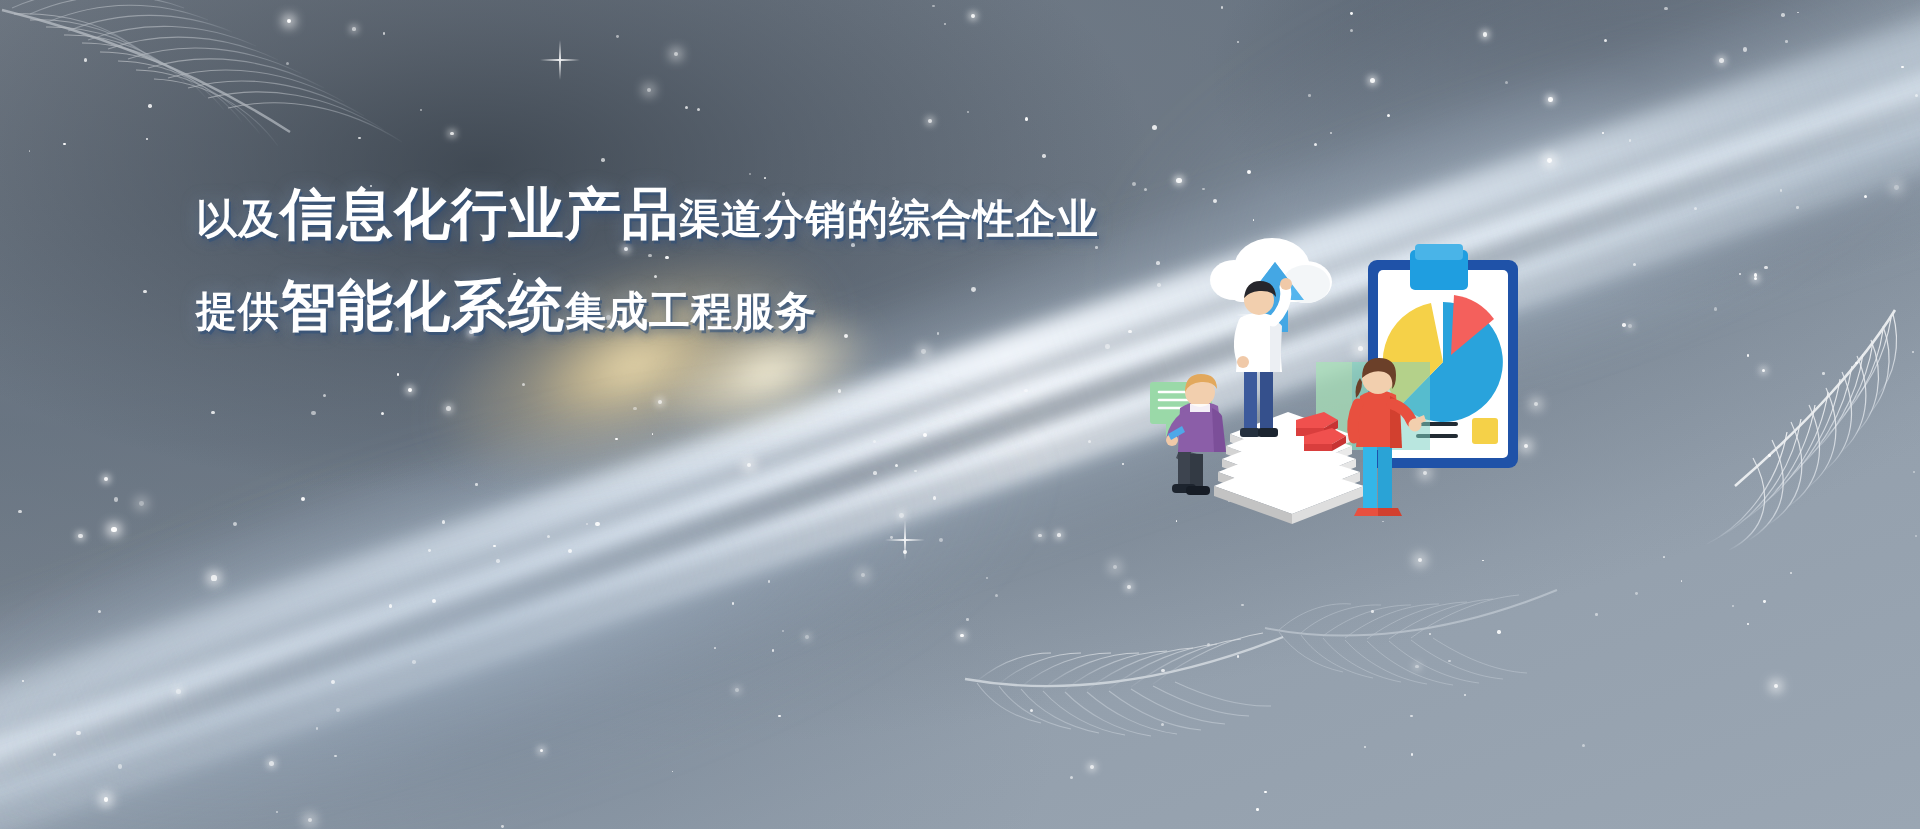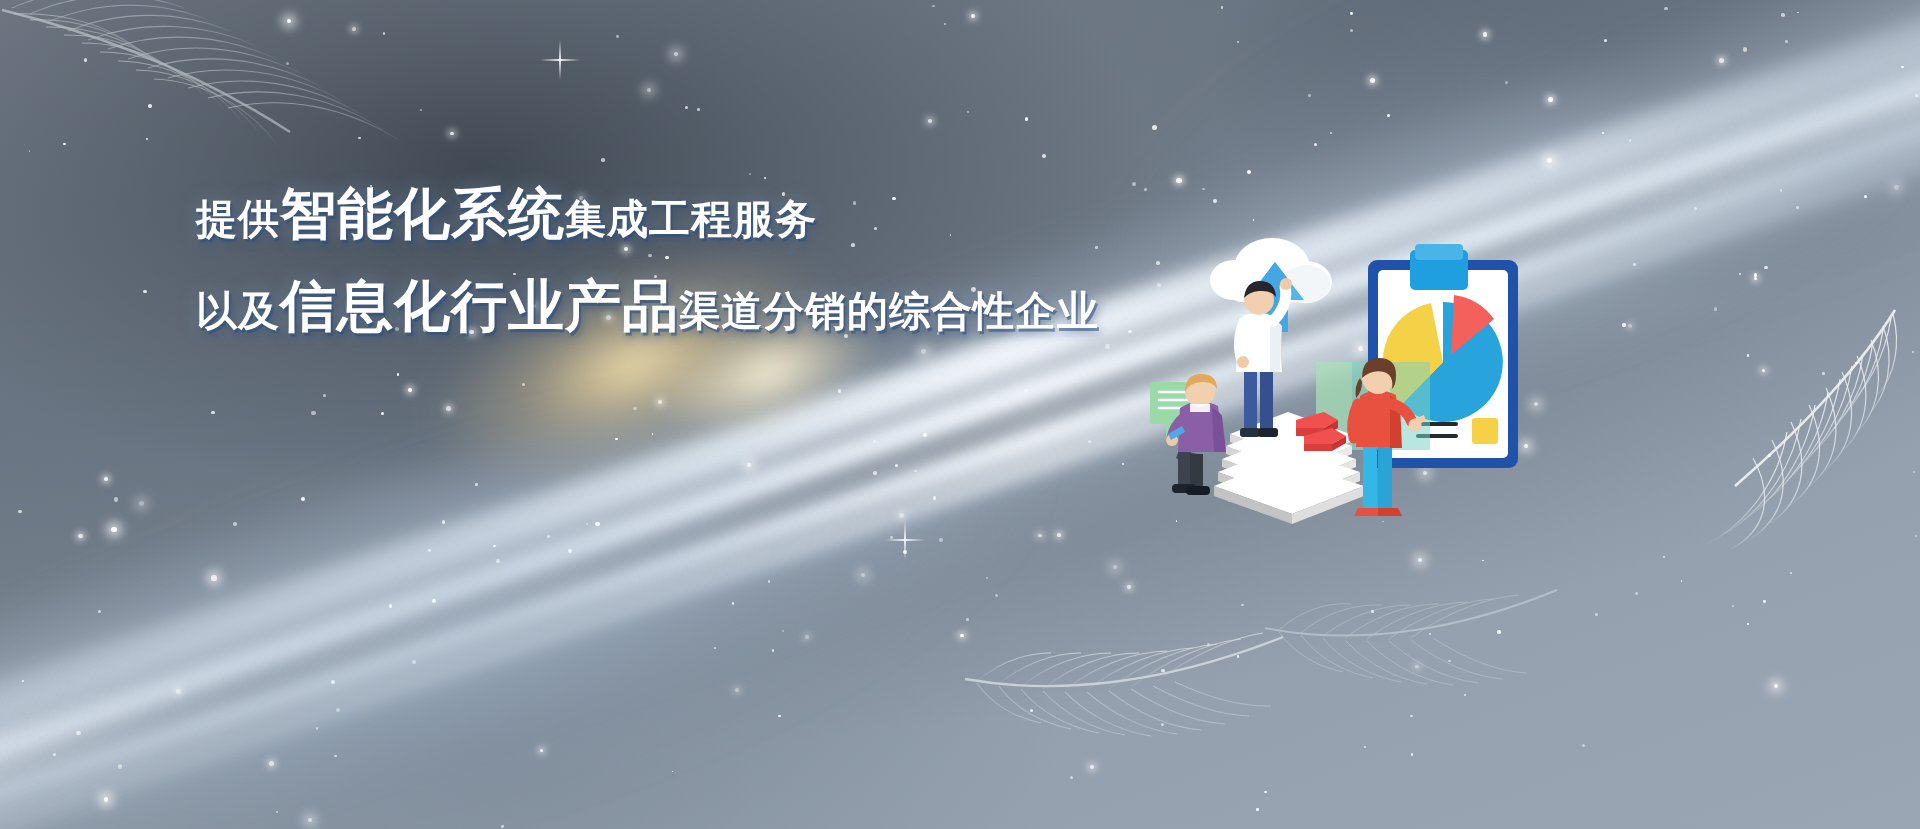--- a/index.html
+++ b/index.html
@@ -634,25 +634,25 @@
       <div class="star" style="left: 148.4px; top: 104.3px; width: 3.5px; height: 3.5px; opacity: 0.84;"></div>
       <div class="star" style="left: 1622px; top: 323.2px; width: 3.5px; height: 3.5px; opacity: 0.88;"></div>
       <div class="star" style="left: 1504.5px; top: 80.6px; width: 3.4px; height: 3.4px; opacity: 0.43;"></div>
       <div class="star big" style="left: 646.6px; top: 87.5px; width: 4px; height: 4px; opacity: 0.59;"></div>
       <div class="sparkle" style="left: 560px; top: 60px; opacity: 0.9;"></div>
       <div class="sparkle" style="left: 1256px; top: 315px; opacity: 0.9;"></div>
       <div class="sparkle" style="left: 905px; top: 540px; opacity: 0.9;"></div>
     </div>
 
   <div class="headline">
+    <div class="hl-line l2">
+      <span class="t-sm">以及</span><span class="t-lg">信息化行业产品</span><span class="t-sm">渠道分销的综合性企业</span>
+    </div>
     <div class="hl-line l1">
       <span class="t-sm">提供</span><span class="t-lg">智能化系统</span><span class="t-sm">集成工程服务</span>
-    </div>
-    <div class="hl-line l2">
-      <span class="t-sm">以及</span><span class="t-lg">信息化行业产品</span><span class="t-sm">渠道分销的综合性企业</span>
     </div>
   </div>
 
   <div class="illus">
     <svg width="400" height="300" viewBox="0 0 400 300" xmlns="http://www.w3.org/2000/svg">
 
       <g>
         <rect x="248" y="38" width="150" height="208" rx="9" fill="#1f52a8"></rect>
         <rect x="258" y="48" width="130" height="188" rx="5" fill="#ffffff"></rect>
         <rect x="290" y="28" width="58" height="40" rx="5" fill="#1f9ee0"></rect>

